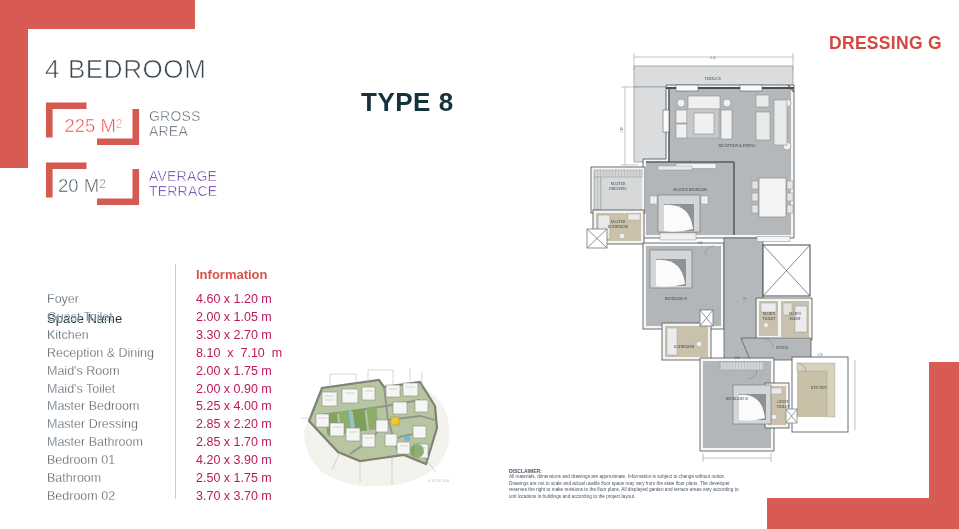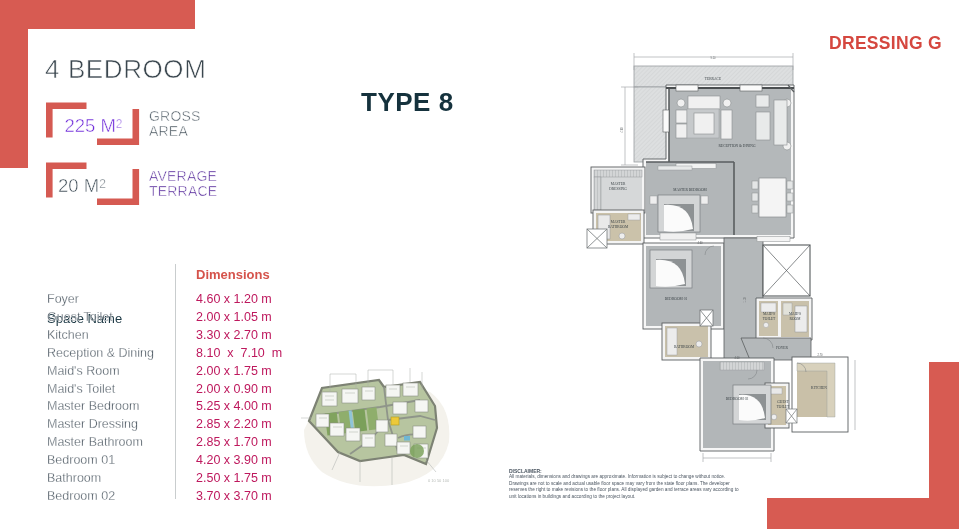--- a/index.html
+++ b/index.html
@@ -26,33 +26,33 @@
     <path d="M46 102.5 h40.5 v6.6 h-33.9 v28.3 h-6.6 z"></path>
 
     <path d="M132.5 109 h6.6 v36.1 h-42.1 v-6.6 h35.5 z"></path>
 
     <path d="M46 162.5 h40.5 v6.6 h-33.9 v28.3 h-6.6 z"></path>
 
     <path d="M132.5 169 h6.6 v36.1 h-42.1 v-6.6 h35.5 z"></path>
   </g>
 </svg>
 
-<div class="abs" style="left:46px;top:115px;width:95px;text-align:center;font-size:18.5px;color:#6d28d9;-webkit-text-stroke:0.5px #ffffff;">225 M<span style="font-size:12px;vertical-align:4px;">2</span></div>
+<div class="abs" style="left:46px;top:115px;width:95px;text-align:center;font-size:18.5px;color:#ef4444;-webkit-text-stroke:0.5px #ffffff;">225 M<span style="font-size:12px;vertical-align:4px;">2</span></div>
 
 <div class="abs" style="left:149px;top:109px;font-size:14px;letter-spacing:0.2px;line-height:14.7px;color:#43505a;-webkit-text-stroke:0.5px #ffffff;">GROSS<br>AREA</div>
 
 <div class="abs" style="left:46px;top:175px;width:72px;text-align:center;font-size:18.5px;color:#3c4a54;-webkit-text-stroke:0.5px #ffffff;">20 M<span style="font-size:12px;vertical-align:4px;">2</span></div>
 
 <div class="abs" style="left:149px;top:169px;font-size:14px;letter-spacing:0.2px;line-height:14.7px;color:#4c1d95;-webkit-text-stroke:0.5px #ffffff;">AVERAGE<br>TERRACE</div>
 
 <div class="abs" style="left:175px;top:264px;width:1px;height:235px;background:#c9cdce;"></div>
 
 <div class="abs" style="left:47px;top:267px;font-size:13px;font-weight:normal;color:#1c3844;margin-top:44px;">Space Name</div>
 
-<div class="abs" style="left:196px;top:267px;font-size:13px;font-weight:bold;color:#d5534b;">Dimensions</div>
+<div class="abs" style="left:196px;top:267px;font-size:13px;font-weight:bold;color:#d5534b;">Information</div>
 
 <div class="abs" style="left:47px;top:291px;font-size:12.5px;line-height:17.9px;color:#49555f;-webkit-text-stroke:0.28px #ffffff;">
 Foyer<br>Guest Toilet<br>Kitchen<br>Reception &amp; Dining<br>Maid's Room<br>Maid's Toilet<br>Master Bedroom<br>Master Dressing<br>Master Bathroom<br>Bedroom 01<br>Bathroom<br>Bedroom 02
 </div>
 
 <div class="abs" style="left:196px;top:291px;font-size:12.5px;line-height:17.9px;color:#be185d;">
 4.60 x 1.20 m<br>2.00 x 1.05 m<br>3.30 x 2.70 m<br>8.10&nbsp; x&nbsp; 7.10&nbsp; m<br>2.00 x 1.75 m<br>2.00 x 0.90 m<br>5.25 x 4.00 m<br>2.85 x 2.20 m<br>2.85 x 1.70 m<br>4.20 x 3.90 m<br>2.50 x 1.75 m<br>3.70 x 3.70 m
 </div>
 
 <svg class="abs" style="left:300px;top:360px;" width="160" height="145" viewBox="0 0 160 145">

